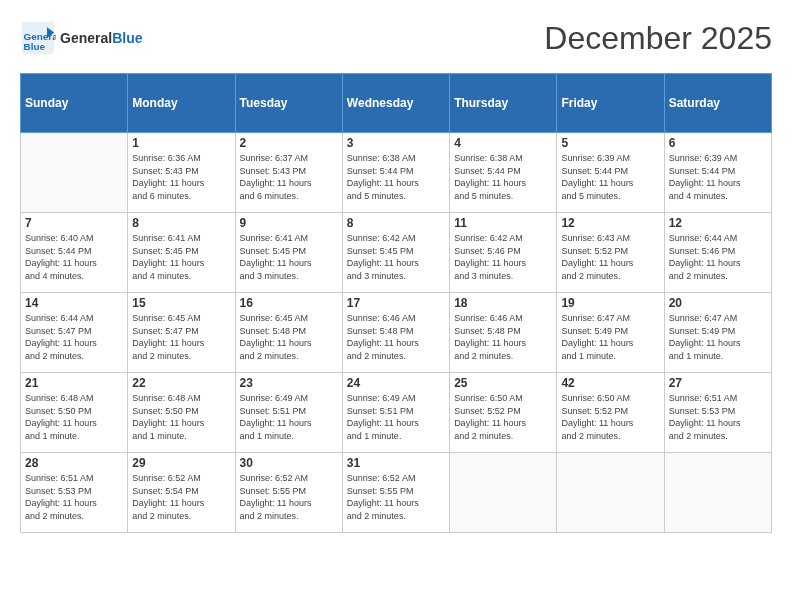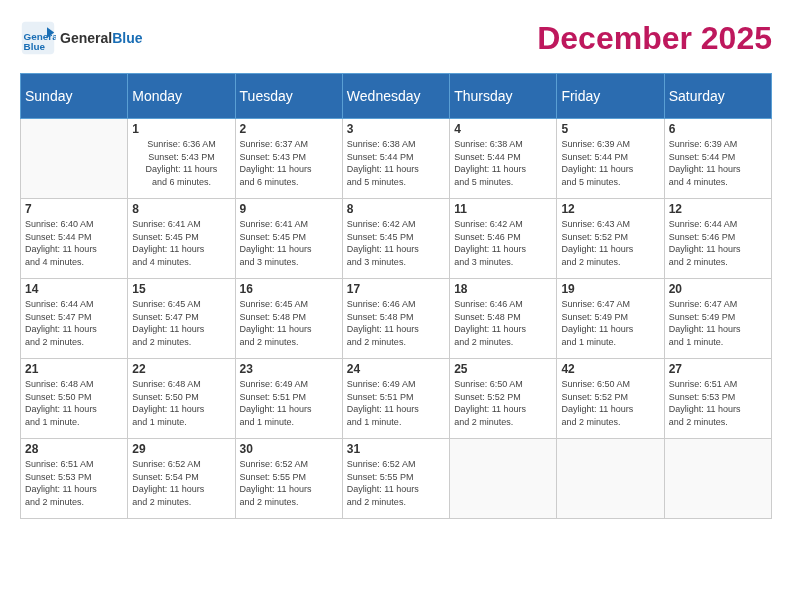--- a/index.html
+++ b/index.html
@@ -23,38 +23,38 @@
     .logo-icon {
       width: 36px;
       height: 36px;
       margin-right: 4px;
     }
     .title-block {
       text-align: right;
     }
     .month-title {
       font-size: 32px;
-      font-weight: bold;
-      color: #be185d;
+      font-weight: normal;
+      color: #404040;
     }
     .location {
       font-size: 16px;
       color: #555;
     }
     table {
       width: 100%;
       border-collapse: collapse;
       table-layout: fixed;
     }
     thead tr th {
       background: #2b6cb0;
       color: #fff;
-      font-size: 14px;
-      font-weight: normal;
-      padding: 14px 4px;
+      font-size: 12px;
+      font-weight: bold;
+      padding: 22px 4px;
       text-align: left;
       border: 1px solid #5a9fd4;
     }
     tbody tr td {
       border: 1px solid #ccc;
       vertical-align: top;
       padding: 3px 4px;
       font-size: 9.5px;
       color: #333;
       height: 80px;
@@ -106,21 +106,21 @@
         <th>Thursday</th>
         <th>Friday</th>
         <th>Saturday</th>
       </tr>
   </thead>
   <tbody id="calendar-body">
   <tr>
         <td class="empty"></td>
         <td>
           <span class="day-number">1</span>
-          <div class="day-info" style="white-space: pre-line; text-align: center;">Sunrise: 6:36 AM
+          <div class="day-info" style="white-space: pre-line;">Sunrise: 6:36 AM
 Sunset: 5:43 PM
 Daylight: 11 hours
 and 6 minutes.</div>
         </td>
         <td>
           <span class="day-number">2</span>
           <div class="day-info" style="white-space: pre-line;">Sunrise: 6:37 AM
 Sunset: 5:43 PM
 Daylight: 11 hours
 and 6 minutes.</div>

